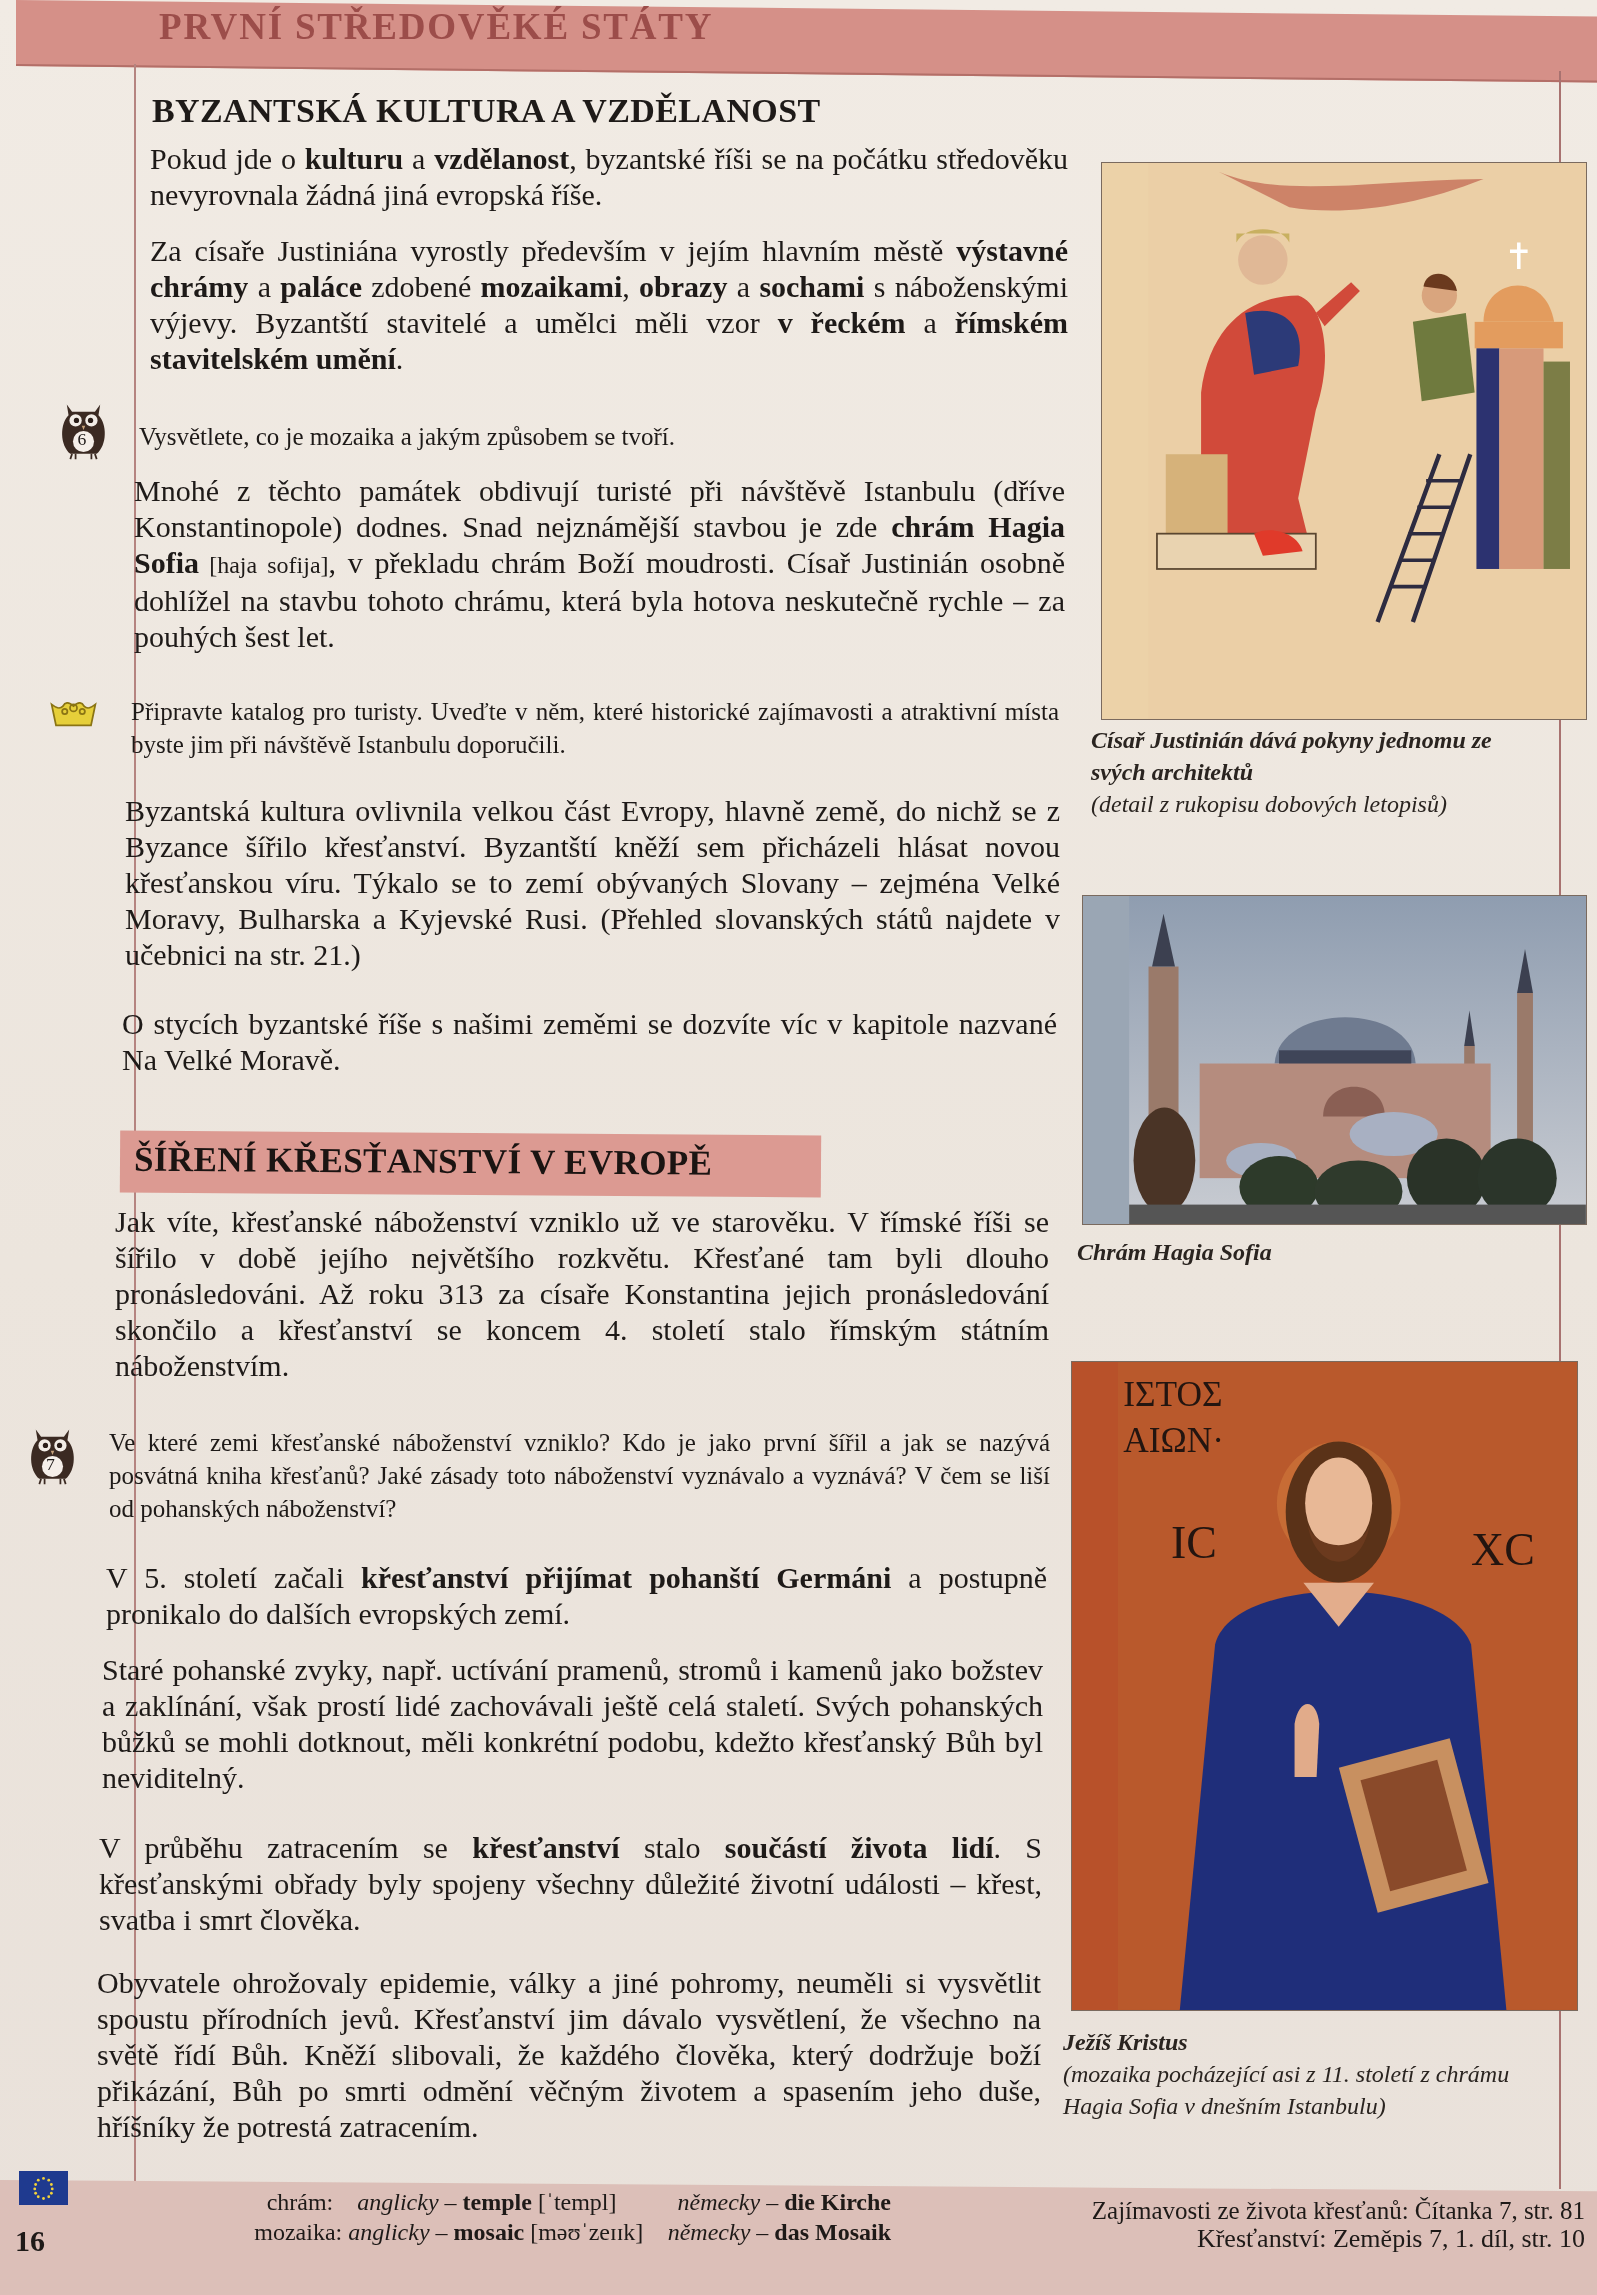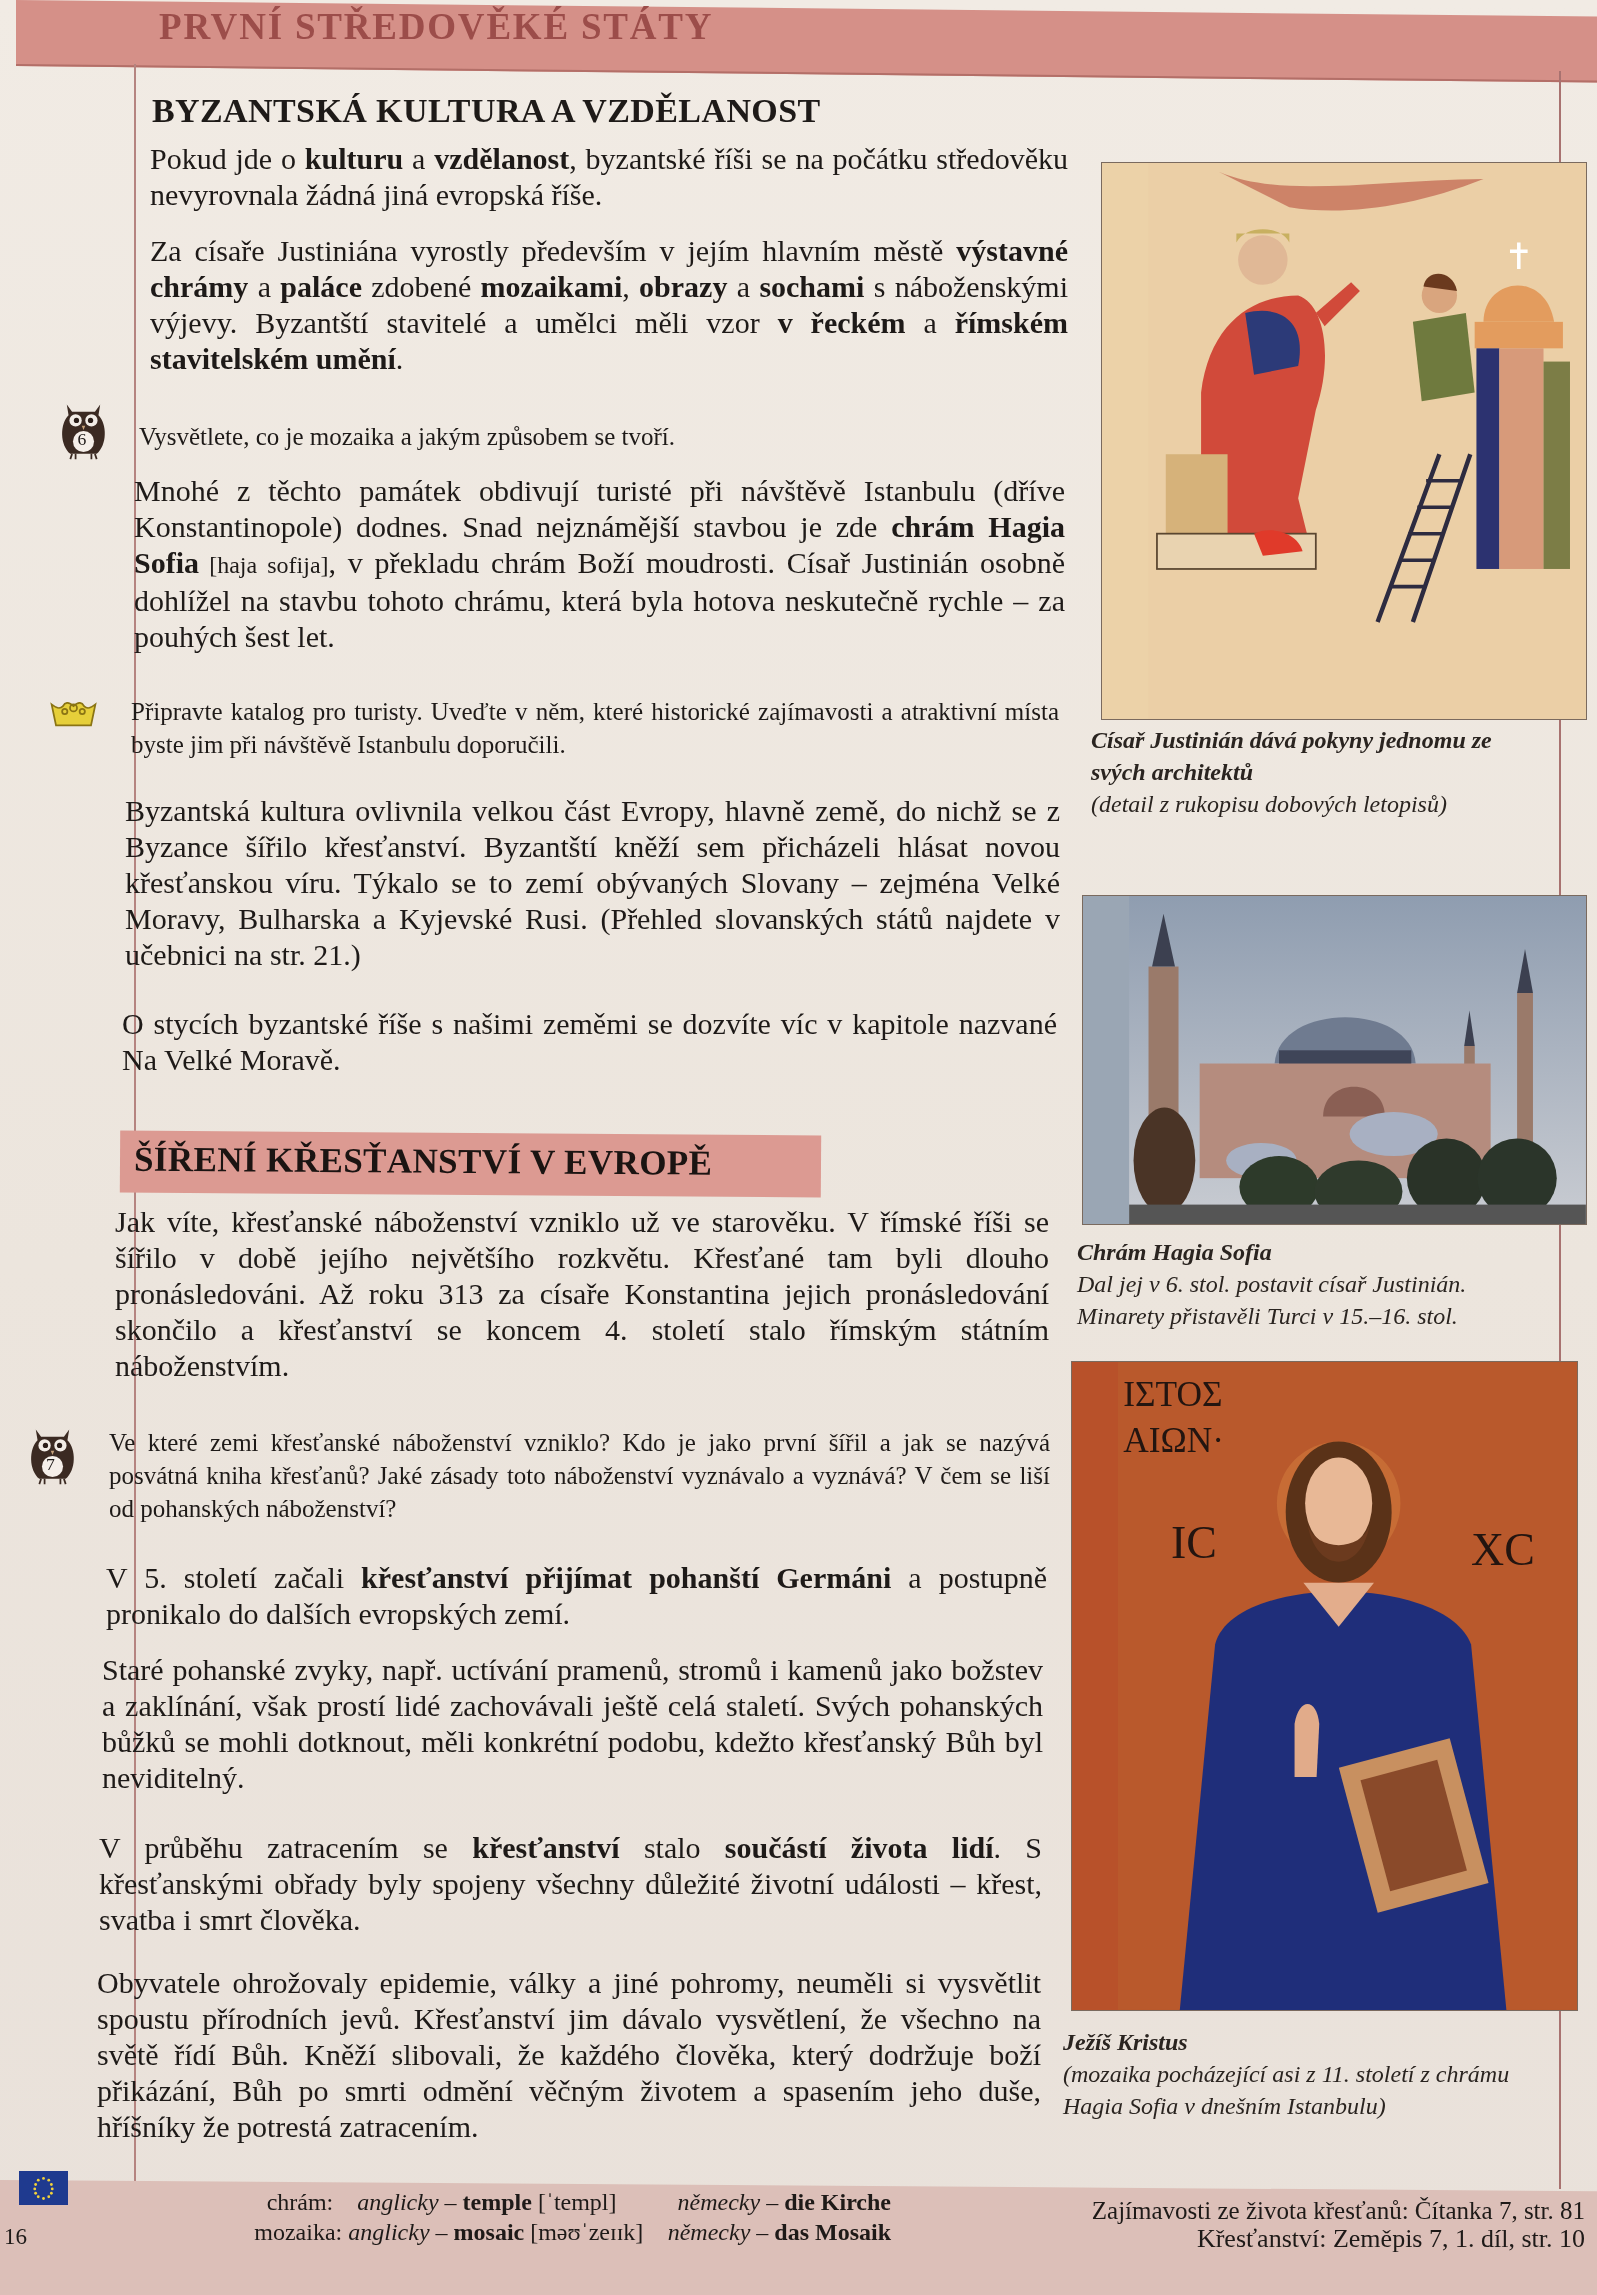--- a/index.html
+++ b/index.html
@@ -76,21 +76,21 @@
   .footer-band {
     position:absolute; left:0; top:2180px; width:1597px; height:116px;
     background:#dcbfb8;
     transform:skewY(0.4deg); transform-origin:left top;
   }
   .eu-flag {
     position:absolute; left:19.4px; top:2171px; width:49px; height:34px;
     background:#1f3a8f;
   }
   .footer-text { position:absolute; font-size:24px; line-height:30px;text-align:right; }
-  .page-num { position:absolute; left:4px; top:2224px; font-size:23px; }
+  .page-num { position:absolute; left:15px; top:2224px; font-size:30px;font-weight:bold; }
   i { font-style:italic; }
 </style>
 </head>
 <body>
 
 <div class="page">
 
   <div class="top-band"></div>
   <div class="chapter-title">PRVNÍ STŘEDOVĚKÉ STÁTY</div>
 
@@ -256,21 +256,20 @@
       <ellipse cx="170" cy="330" rx="45" ry="35" fill="#2d3a2a"></ellipse>
       <ellipse cx="260" cy="335" rx="50" ry="35" fill="#2f3a2c"></ellipse>
       <ellipse cx="360" cy="320" rx="45" ry="45" fill="#2a3328"></ellipse>
       <ellipse cx="440" cy="320" rx="45" ry="45" fill="#2b352a"></ellipse>
       <ellipse cx="40" cy="300" rx="35" ry="60" fill="#4a3426"></ellipse>
       <rect x="0" y="350" width="518" height="22" fill="#555"></rect>
     </svg>
   </div>
   <div class="caption" style="left:1077px; top:1236px; width:477px;">
     <b>Chrám Hagia Sofia</b><br>
-    <span>Dal jej v 6. stol. postavit císař Justinián. Minarety přistavěli Turci v 15.–16. stol.</span>
   </div>
 
   <div class="pic" style="left:1071px; top:1361px; width:459px; height:648px; background:#b8512a;">
     <svg width="459" height="648" viewBox="0 0 520 734">
       <rect width="520" height="734" fill="#b5532c"></rect>
       <rect width="520" height="734" fill="#c0642f" opacity="0.35"></rect>
       <text x="6" y="50" font-size="40" fill="#231510" font-family="Liberation Serif, serif">ΙΣΤΟΣ</text>
       <text x="6" y="102" font-size="40" fill="#231510" font-family="Liberation Serif, serif">ΑΙΩΝ·</text>
       <text x="60" y="222" font-size="52" fill="#231510" font-family="Liberation Serif, serif">IC</text>
       <text x="400" y="230" font-size="52" fill="#231510" font-family="Liberation Serif, serif">XC</text>

